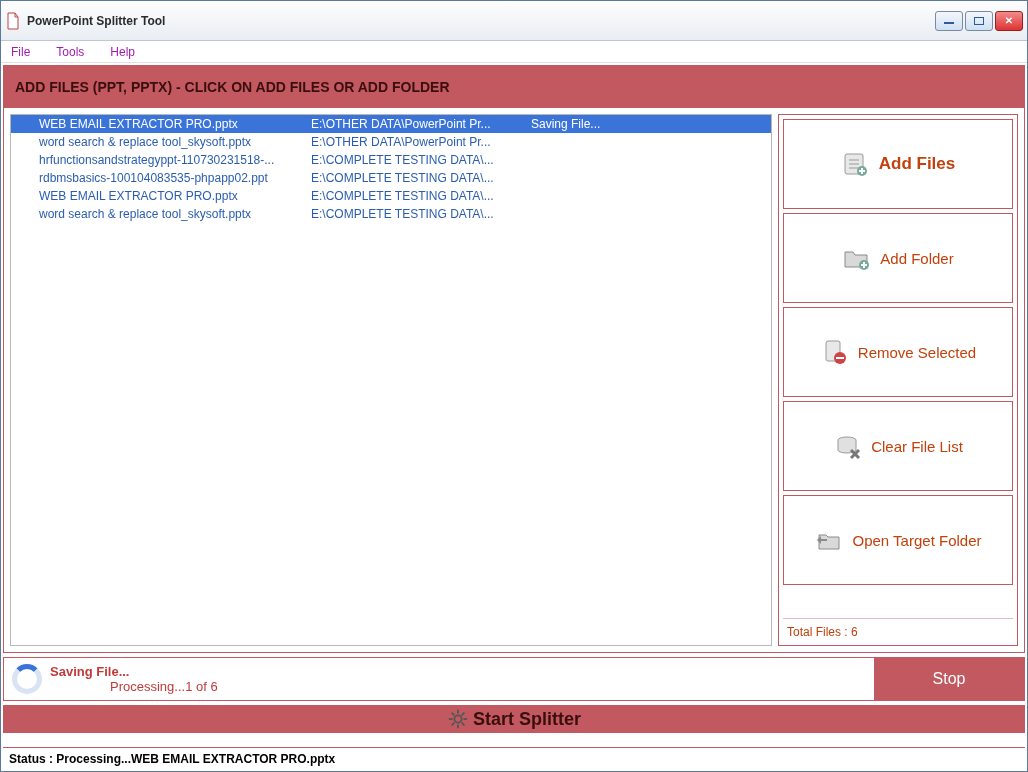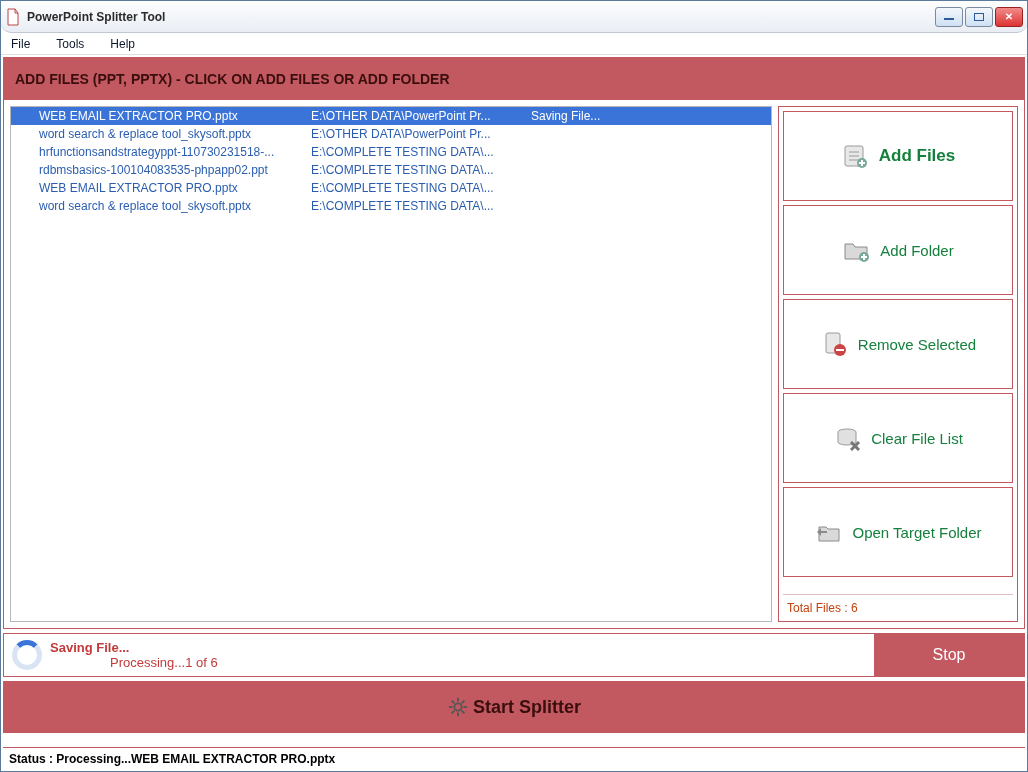--- a/index.html
+++ b/index.html
@@ -1,32 +1,32 @@
 <!DOCTYPE html>
 <html><head>
 <meta charset="utf-8">
 <style>
 * { box-sizing: border-box; margin: 0; padding: 0; font-family: "Segoe UI", Tahoma, sans-serif; }
 body { width: 1028px; height: 772px; background: #fff; overflow: hidden; font-size: 13px; }
 
 .window { width: 1028px; height: 772px; border: 1px solid #5b7a9b; display: flex; flex-direction: column; }
 
 
-.titlebar { height: 32px; background: linear-gradient(#fdfdfe,#e9eef4); display: flex; align-items: center; padding: 0 4px; border-bottom: 1px solid #c0c7d1; border-radius: 10px; }
+.titlebar { height: 40px; background: linear-gradient(#fdfdfe,#e9eef4); display: flex; align-items: center; padding: 0 4px; border-bottom: 1px solid #c0c7d1; }
 .titlebar .app-icon { width: 16px; height: 18px; margin-right: 6px; }
 .titlebar .title { font-weight: bold; font-size: 12px; color: #2b2b2b; }
 .titlebar .spacer { flex: 1; }
 .win-btn { width: 28px; height: 20px; margin-left: 2px; border: 1px solid #7a8aa0; border-radius: 3px; display: flex; align-items: center; justify-content: center; font-size: 10px; }
 .win-btn.min { background: linear-gradient(#f4f7fb,#cfe0f4); }
 .win-btn.max { background: linear-gradient(#f4f7fb,#cfe0f4); }
 .win-btn.close { background: linear-gradient(#f28b8b,#d33); color: #fff; border-color: #9a2020; font-weight: bold; }
 
 
 .menubar { height: 22px; display: flex; align-items: center; padding: 0 4px; gap: 14px; border-bottom: 1px solid #e0e0e0; }
-.menubar span { color: #0f172a; font-size: 12px; padding: 2px 6px; cursor: default; }
+.menubar span { color: #a21caf; font-size: 12px; padding: 2px 6px; cursor: default; }
 
 
 .outer { flex: 1; border: 1px solid #c25960; margin: 2px; display: flex; flex-direction: column; }
 
 
 .banner { background: #c25960; color: #4a1010; font-weight: bold; font-size: 14px; padding: 12px 10px; border: 1px solid #c25960; }
 .banner span { color: #3b0e0e; }
 
 
 .content { flex: 1; display: flex; padding: 6px; gap: 6px; }
@@ -45,34 +45,34 @@
 .row .cell.fn { width: 272px; color: #2a5db0; margin-left: 22px; }
 .row .cell.path { width: 220px; color: #2a5db0; }
 .row .cell.status { width: 152px; color: #2a5db0; }
 .row.selected { background: #3a74d8; }
 .row.selected .cell { color: #fff; }
 
 
 .right-panel { width: 240px; display: flex; flex-direction: column; border: 1px solid #c25960; padding: 4px; gap: 4px; }
 .big-btn { height: 90px; border: 1px solid #c25960; display: flex; align-items: center; justify-content: center; gap: 10px; background: #fff; cursor: pointer; }
 .big-btn .ic { width: 28px; height: 28px; display: flex; align-items: center; justify-content: center; }
-.big-btn .lbl { font-size: 15px; color: #15803d; }
+.big-btn .lbl { font-size: 15px; color: #c2410c; }
 .big-btn.add-files .lbl { font-weight: bold; font-size: 17px; }
 .total-files { font-size: 12px; color: #c2410c; padding: 6px 4px 2px 4px; border-top: 1px solid #e3bcbf; margin-top: auto; }
 
 
 .progress-row { display: flex; align-items: center; border: 1px solid #c25960; margin: 2px 2px 2px 2px; height: 44px; }
 .spinner { width: 30px; height: 30px; margin: 0 8px; border: 5px solid #d8e4f4; border-top-color: #3a74d8; border-radius: 50%; }
 .progress-text { flex: 1; font-size: 13px; }
 .progress-text .l1 { color: #c23a3a; font-weight: bold; }
 .progress-text .l2 { color: #c23a3a; padding-left: 60px; }
 .stop-btn { width: 150px; height: 100%; background: #c25960; color: #fff; font-weight: normal; font-size: 16px; display: flex; align-items: center; justify-content: center; cursor: pointer; }
 
 
-.start-btn { height: 52px; margin: 2px; background: #c25960; border: 1px solid #c25960; display: flex; align-items: center; justify-content: center; gap: 4px; cursor: pointer; }
+.start-btn { height: 28px; margin: 2px; background: #c25960; border: 1px solid #c25960; display: flex; align-items: center; justify-content: center; gap: 4px; cursor: pointer; }
 .start-btn .lbl { font-weight: bold; font-size: 18px; color: #3b0e0e; }
 .gear { width: 22px; height: 22px; }
 
 
 .statusbar { height: 22px; border-top: 1px solid #c25960; display: flex; align-items: center; padding: 0 6px; font-size: 12px; font-weight: bold; margin: 12px 2px 2px 2px; }
 </style>
 </head>
 <body>
 
 <div class="window">

